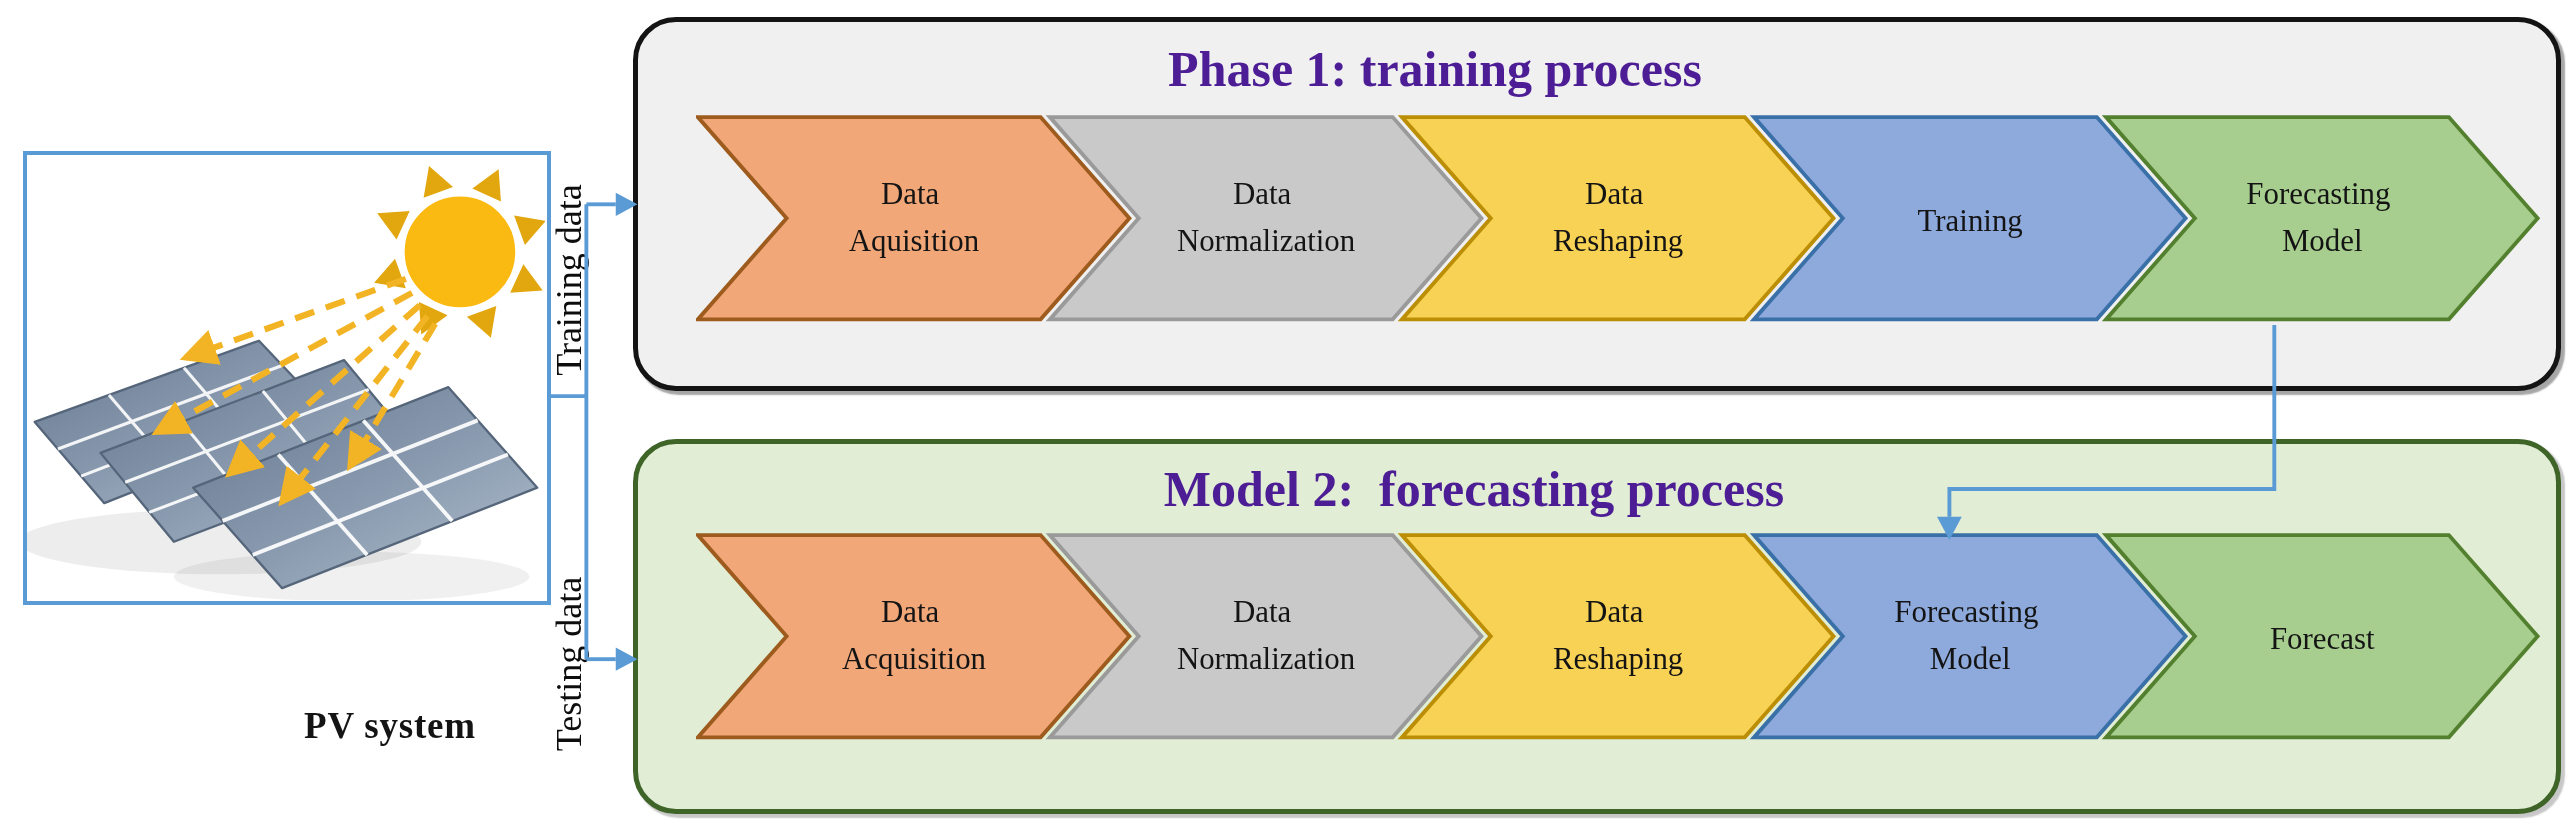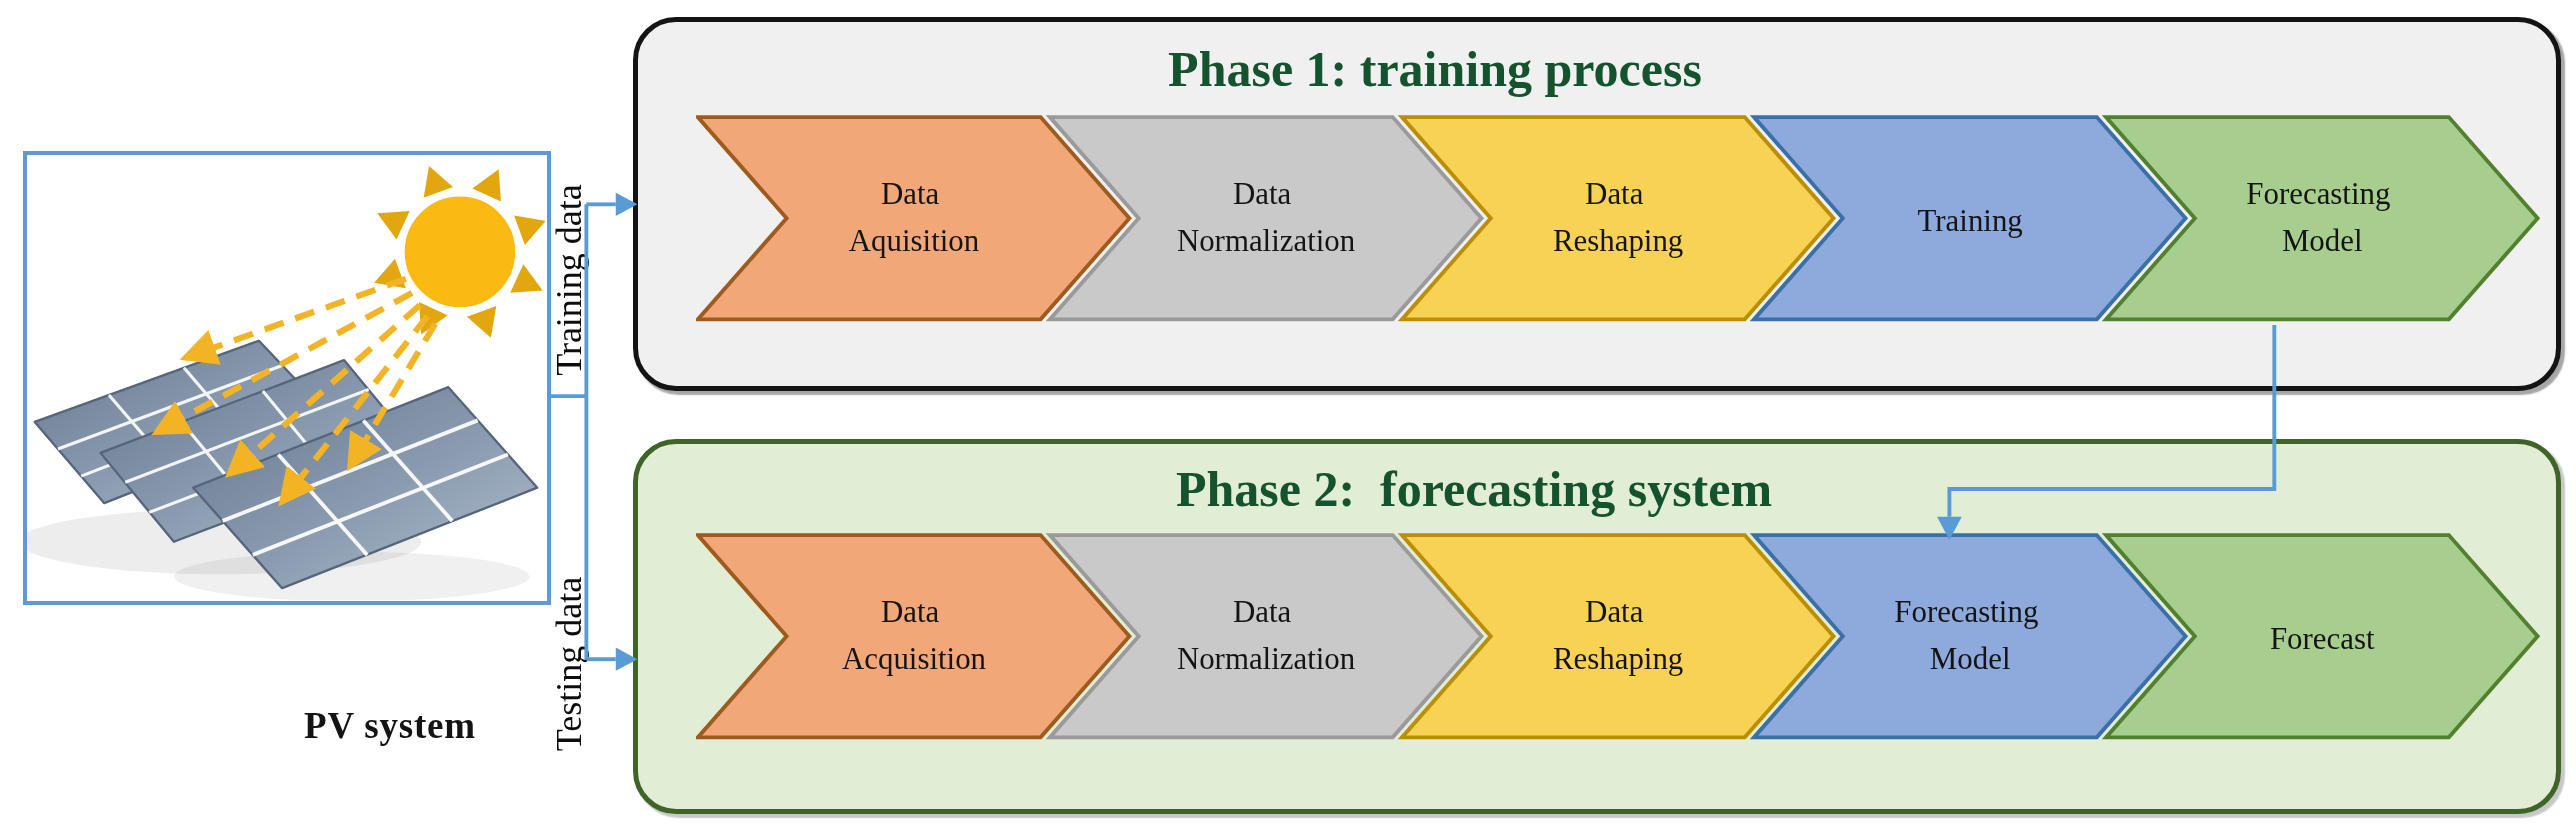--- a/index.html
+++ b/index.html
@@ -33,21 +33,21 @@
   #phase1-box{
     top:17px;height:374px;background:#F0F0F0;border:5.4px solid #141414;
     box-shadow:3.9px 3.9px 1.5px rgba(0,0,0,0.35);
   }
   #phase2-box{
     top:439px;height:375px;background:#E1EDD4;border:5.4px solid #3E6428;
     box-shadow:3.1px 3.1px 1.5px rgba(0,0,0,0.22);
   }
   .phase-title{
     position:absolute;transform:translateX(-50%);
-    font-weight:bold;font-size:50px;color:#14532d;white-space:pre;z-index:2;
+    font-weight:bold;font-size:50px;color:#4c1d95;white-space:pre;z-index:2;
   }
   #phase1-title{left:1435px;top:40px;}
   #phase2-title{left:1474px;top:460px;}
   
   .chev-row{position:absolute;left:696px;z-index:3;}
   #row1{top:114px;}
   #row2{top:532px;}
   .chev-label{
     font-family:"Liberation Serif",serif;font-size:40px;fill:#141414;
     text-anchor:middle;
@@ -173,21 +173,21 @@
     <g>
       <polygon points="1824,4 2268,4 2383,135 2268,266 1824,266 1939,135" stroke-width="5" fill="#A7CE8E" stroke="#53802F"></polygon>
       <text class="chev-label">
         <tspan x="2104" y="116">Forecasting</tspan>
         <tspan x="2104" y="178">Model</tspan>
       </text>
     </g>
   </svg>
 
   <div id="phase2-box" class="phase-box"></div>
-  <div id="phase2-title" class="phase-title">Phase 2:  forecasting system</div>
+  <div id="phase2-title" class="phase-title">Model 2:  forecasting process</div>
 
   <svg id="row2" class="chev-row" width="1845" height="210" viewBox="0 0 2385 272">
     <g>
       <polygon points="0,4 444,4 559,135 444,266 0,266 115,135" stroke-width="5" fill="#F2A778" stroke="#9E5B1E"></polygon>
       <text class="chev-label">
         <tspan x="280" y="116">Data</tspan>
         <tspan x="280" y="178">Acquisition</tspan>
       </text>
     </g>
     <g>

